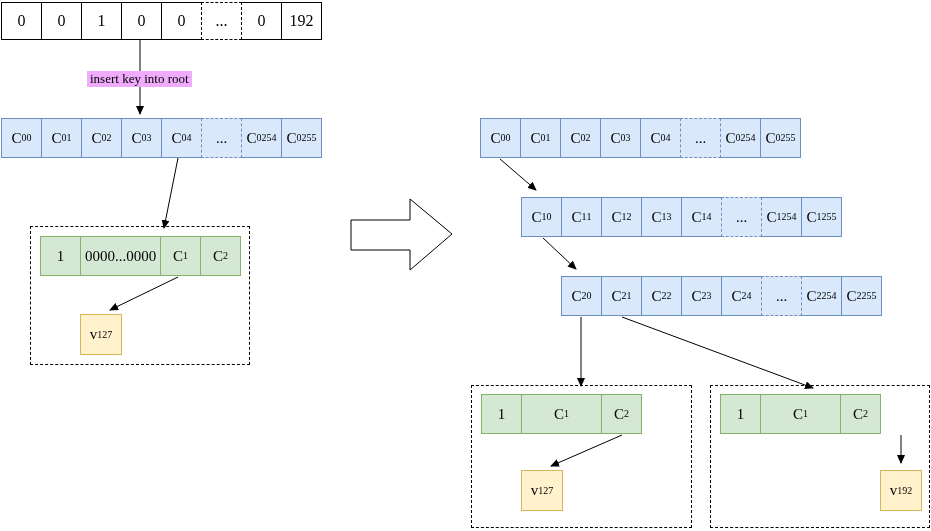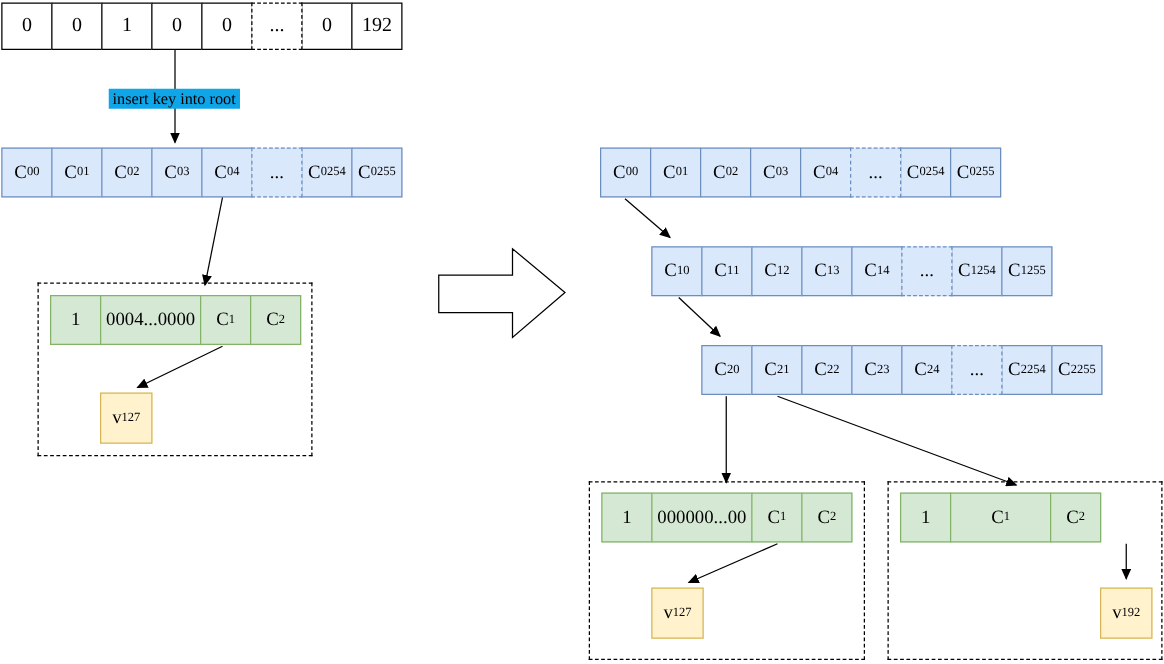--- a/index.html
+++ b/index.html
@@ -31,21 +31,21 @@
 
   .dashed-box { position:absolute; box-sizing:border-box; border:1px dashed #000; background:transparent; }
 
   .value-box {
     position:absolute; box-sizing:border-box; width:42px; height:41px;
     border:1px solid #d6b656; background:#fff2cc;
     display:flex; align-items:center; justify-content:center; font-size:15px;
   }
 
   .arrow-label {
-    position:absolute; z-index:6; background:#0ea5e9;
+    position:absolute; z-index:6; background:#f0abfc;
     font-size:13px; padding:0 3px; white-space:nowrap;
   }
 
   svg.overlay { position:absolute; left:0; top:0; z-index:5; pointer-events:none; }
   svg.overlay line { stroke:#000; stroke-width:1; }
   .big-arrow { fill:#ffffff; stroke:#000000; stroke-width:1; }
 </style>
 </head>
 <body>
 
@@ -100,21 +100,21 @@
         <span>C</span>
         <sup>0</sup>
         <sub>255</sub>
       </div>
     </div>
 
   <div class="dashed-box" style="left:30px; top:226px; width:220px; height:139px;"></div>
 
   <div class="row green" style="left:40px; top:236px;">
       <div class="cell">1</div>
-      <div class="cell">0004...0000</div>
+      <div class="cell">0000...0000</div>
       <div class="cell">
         <span>C</span>
         <sub>1</sub>
       </div>
       <div class="cell">
         <span>C</span>
         <sub>2</sub>
       </div>
     </div>
 
@@ -237,21 +237,20 @@
         <span>C</span>
         <sup>2</sup>
         <sub>255</sub>
       </div>
     </div>
 
   <div class="dashed-box" style="left:471px; top:385px; width:221px; height:143px;"></div>
 
   <div class="row green" style="left:481px; top:394px;">
       <div class="cell">1</div>
-      <div class="cell">000000...00</div>
       <div class="cell">
         <span>C</span>
         <sub>1</sub>
       </div>
       <div class="cell">
         <span>C</span>
         <sub>2</sub>
       </div>
     </div>
 

